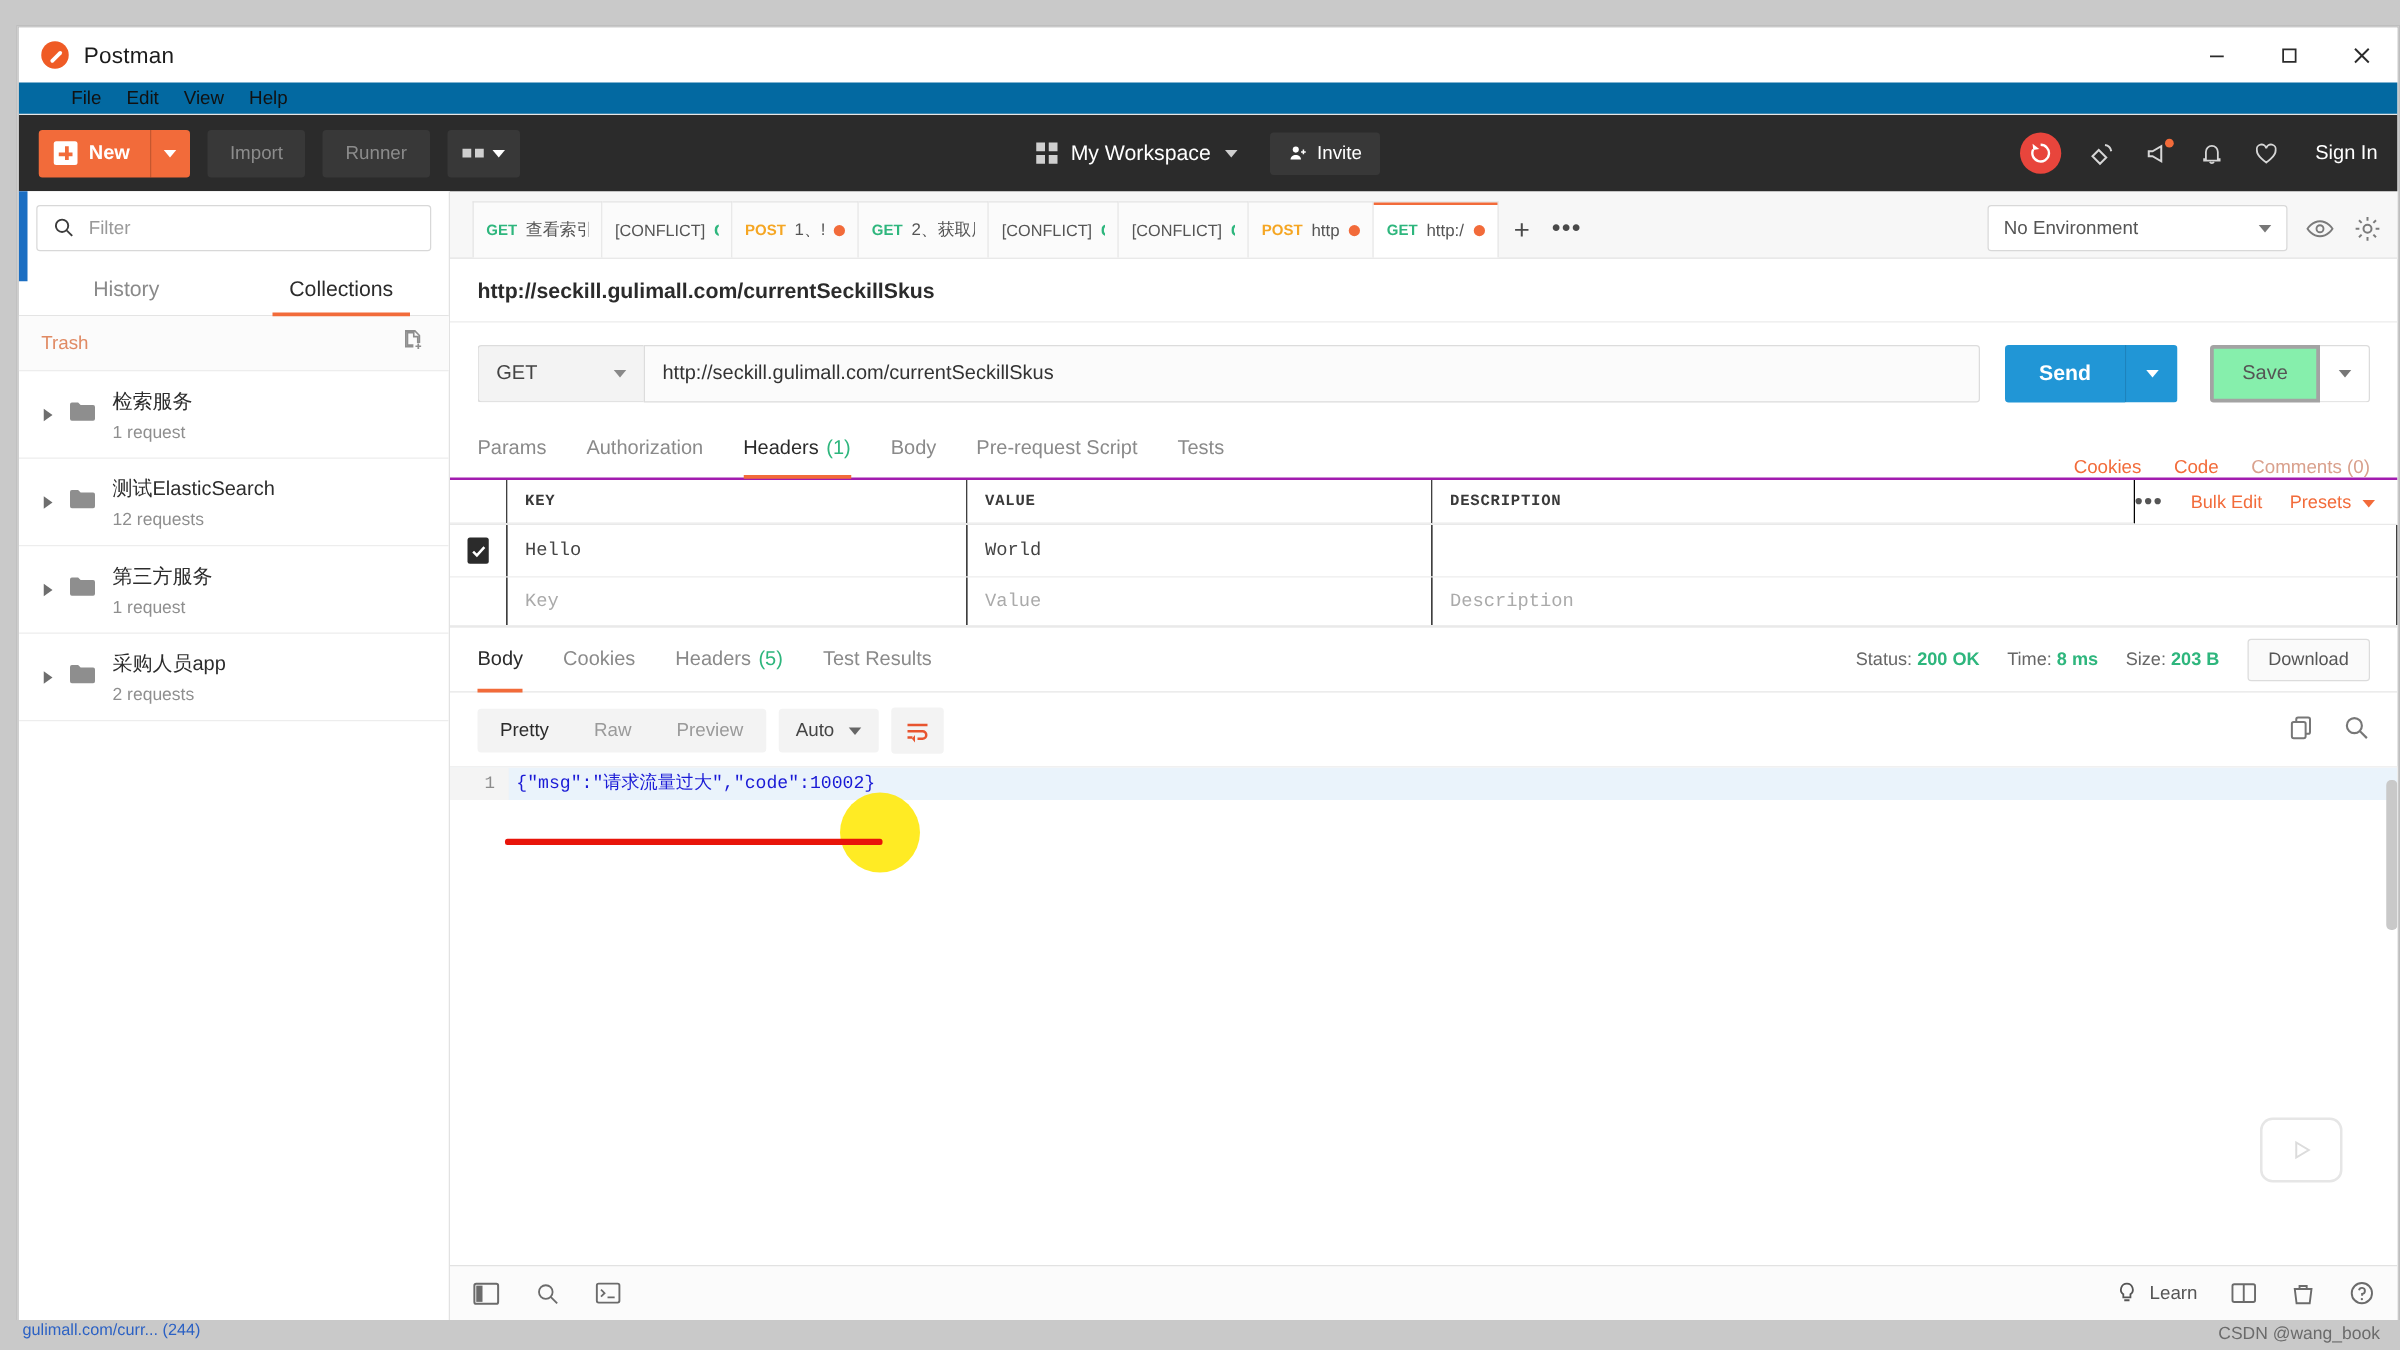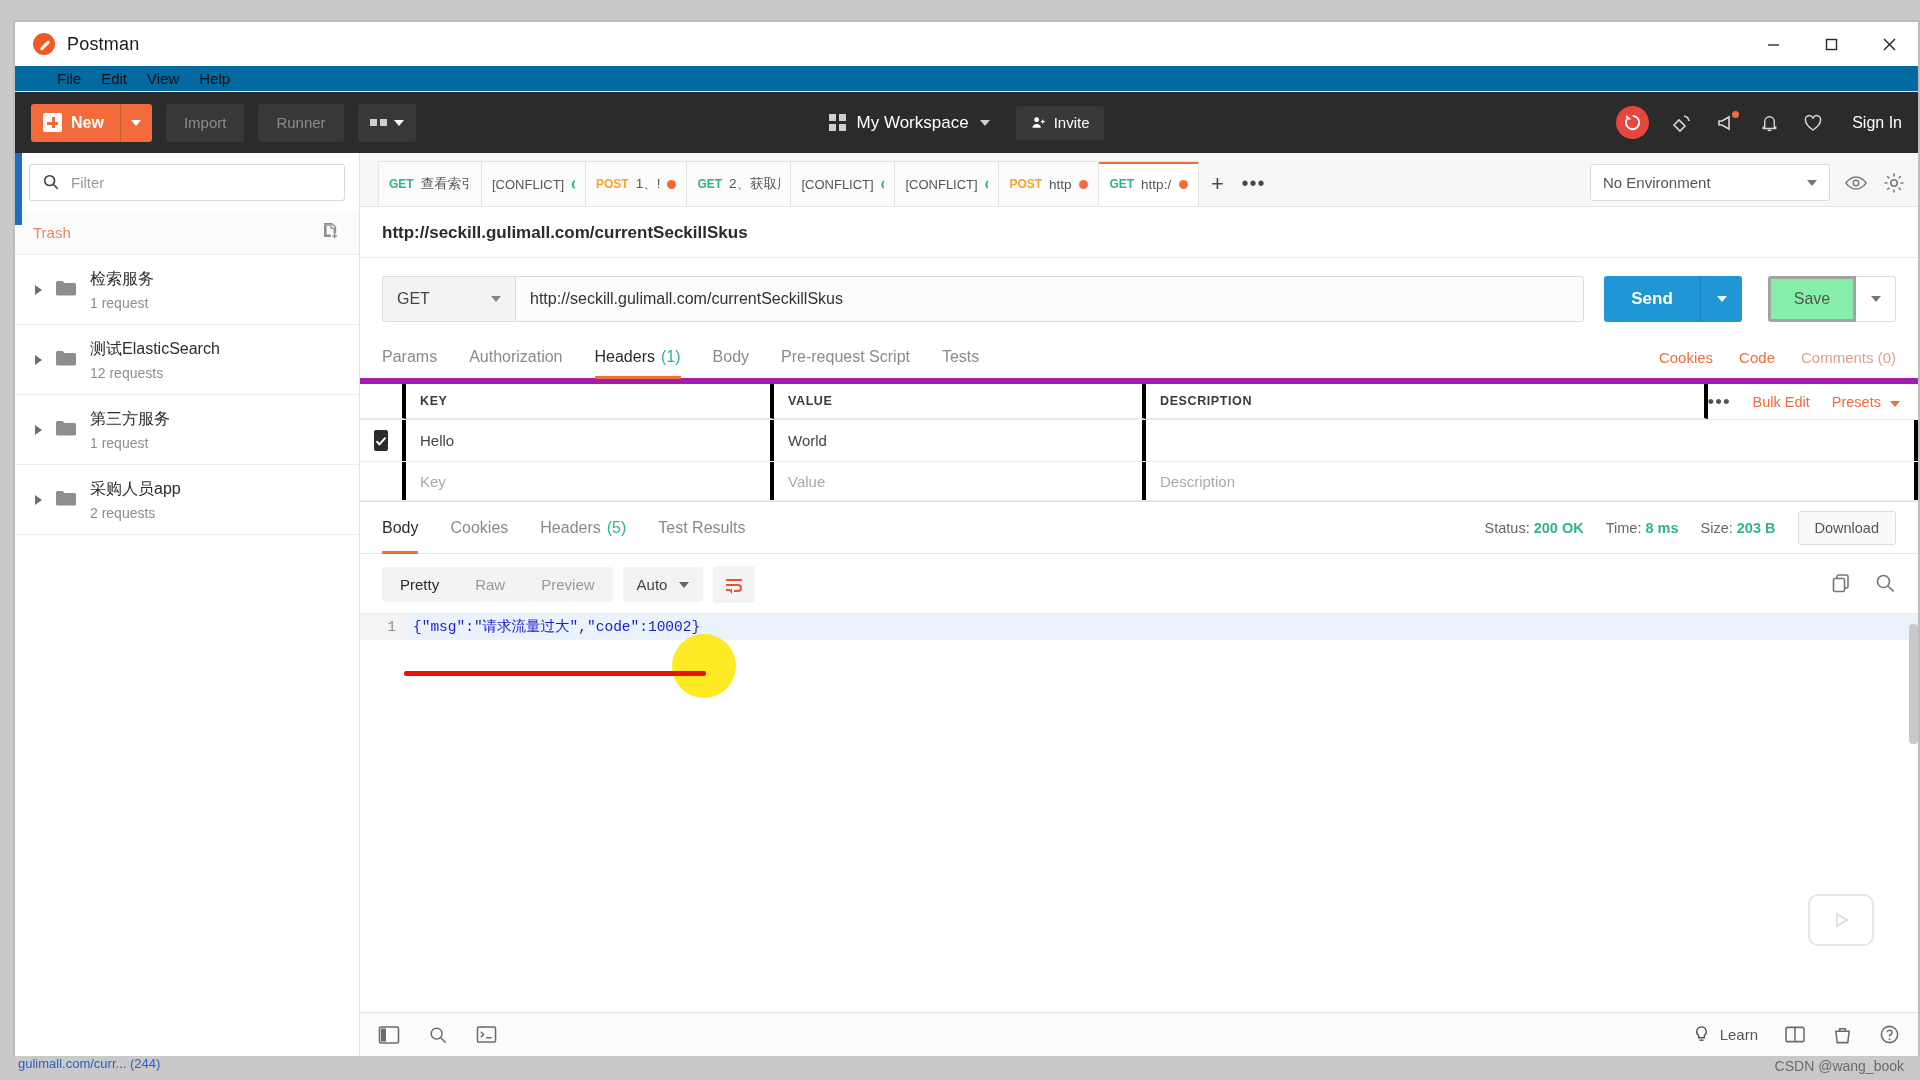--- a/index.html
+++ b/index.html
@@ -314,45 +314,46 @@
   }
   .save-caret {
     width: 40px; height: 46px; border: 1px solid #dcdcdc; border-left: 0;
     background: #fff; display: flex; align-items: center; justify-content: center;
     border-radius: 0 3px 3px 0;
   }
   .save-caret .caret-down { border-top-color: #777; }
 
   
   #req-tabs-row {
-    display: flex; align-items: center;
+    display: flex; align-items: flex-end;
     padding: 0 22px; height: 48px; min-height: 48px;
-    border-bottom: 6px solid #a21caf;
+    border-bottom: 2px solid #a21caf;
   }
   .rt {
     font-size: 16px; color: #8a8a8a; margin-right: 32px;
     height: 100%; display: flex; align-items: center; position: relative;
   }
   .rt.active { color: #2b2b2b; }
   .rt.active::after {
     content: ""; position: absolute; left: 0; right: 0; bottom: -1px;
     height: 3px; background: #f26b3a;
   }
   .rt .cnt { color: #2eb67d; margin-left: 6px; }
   .rt-right { margin-left: auto; display: flex; align-items: center; gap: 26px; }
   .rt-link { font-size: 15px; color: #f26b3a; }
   .rt-link.muted { color: #d9a08c; }
 
   
   #hdr-table { border-bottom: 1px solid #e0e0e0; }
   .hrow { display: flex; align-items: stretch; }
   .hcell {
     padding: 10px 14px; font-size: 15px; color: #444;
-    border-right: 4px solid #000000; display: flex; align-items: center;
+    border-right: 1px solid #000000; display: flex; align-items: center;
     min-height: 39px;
+    font-family: Liberation Mono, monospace;
   }
   .hcell.chk { width: 46px; min-width: 46px; justify-content: center; }
   .hcell.k  { flex: 0 0 368px; }
   .hcell.v  { flex: 0 0 372px; }
   .hcell.d  { flex: 1 1 auto; }
   .hdr-head .hcell {
     font-size: 12.5px; font-weight: 700; color: #3a3a3a; letter-spacing: .6px;
     background: #fff; border-bottom: 1px solid #e9e9e9; min-height: 35px;
   }
   .hdr-head { border-top: 0; }
@@ -599,20 +600,24 @@
       <div class="filter-row">
         <div class="filter-box">
           <svg width="18" height="18" viewBox="0 0 20 20">
             <circle cx="8.5" cy="8.5" r="5.5" fill="none" stroke="#3c3c3c" stroke-width="1.7"></circle>
             <line x1="12.8" y1="12.8" x2="17.5" y2="17.5" stroke="#3c3c3c" stroke-width="1.7"></line>
           </svg>
           <input placeholder="Filter" style="">
         </div>
       </div>
 
+      <div class="sb-tabs">
+        <div class="sb-tab">History</div>
+        <div class="sb-tab active">Collections</div>
+      </div>
 
       <div class="trash-row">
         <span class="trash-label">Trash</span>
         <span class="trash-icon">
           <svg width="20" height="20" viewBox="0 0 22 22">
             <path d="M4 3h8l4 4v6h-1.5V8H11V4.5H5.5v11H10V17H4z" fill="none" stroke="currentColor" stroke-width="1.4"></path>
             <path d="M15 14v5M12.5 16.5h5" stroke="currentColor" stroke-width="1.5"></path>
           </svg>
         </span>
       </div>

